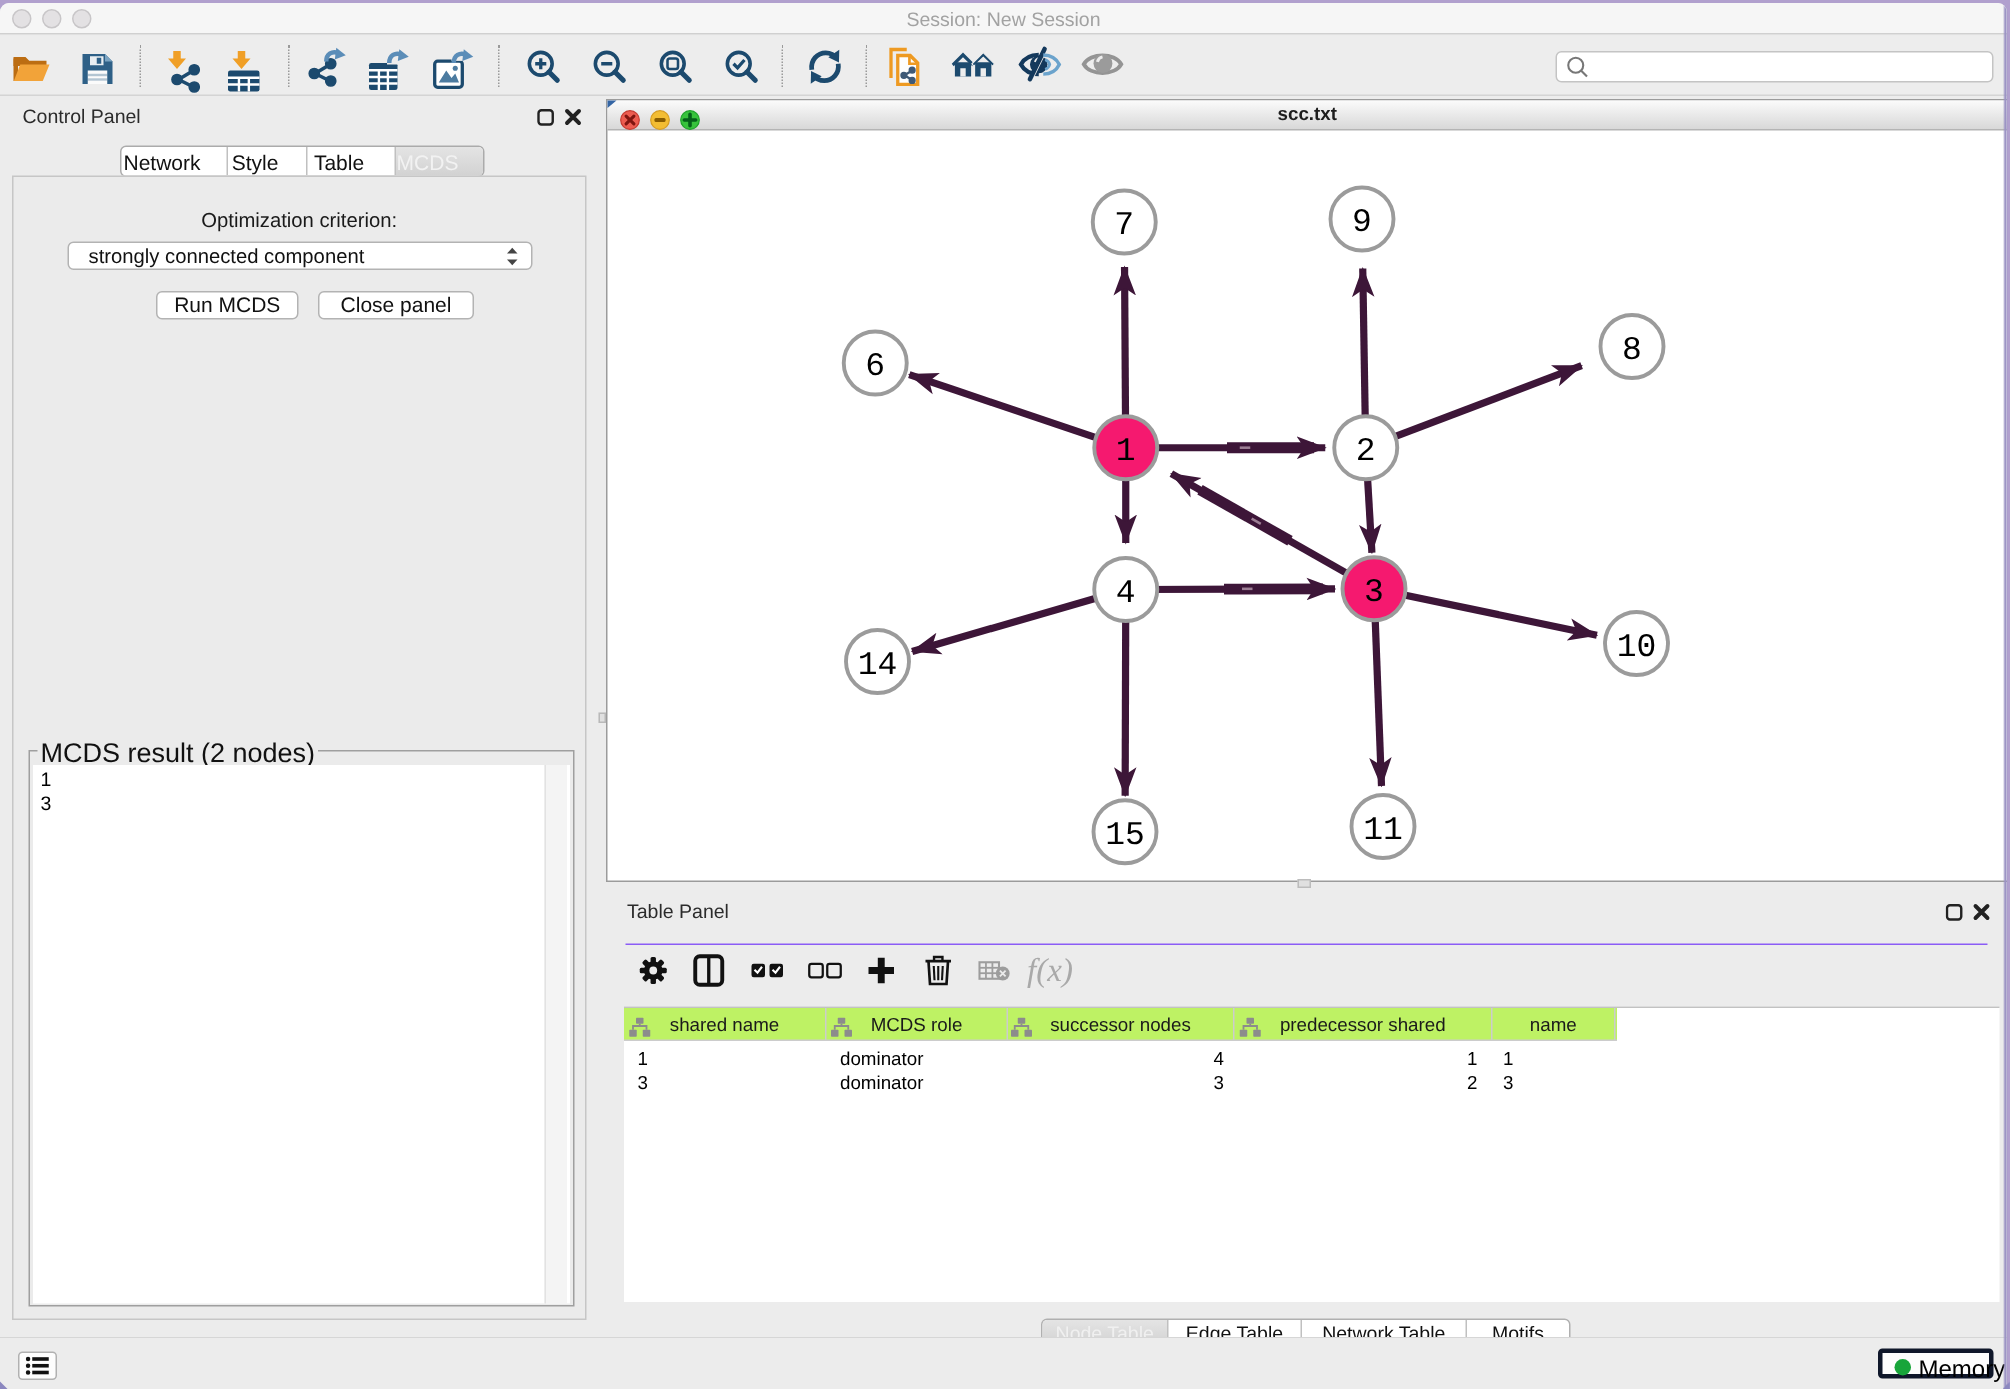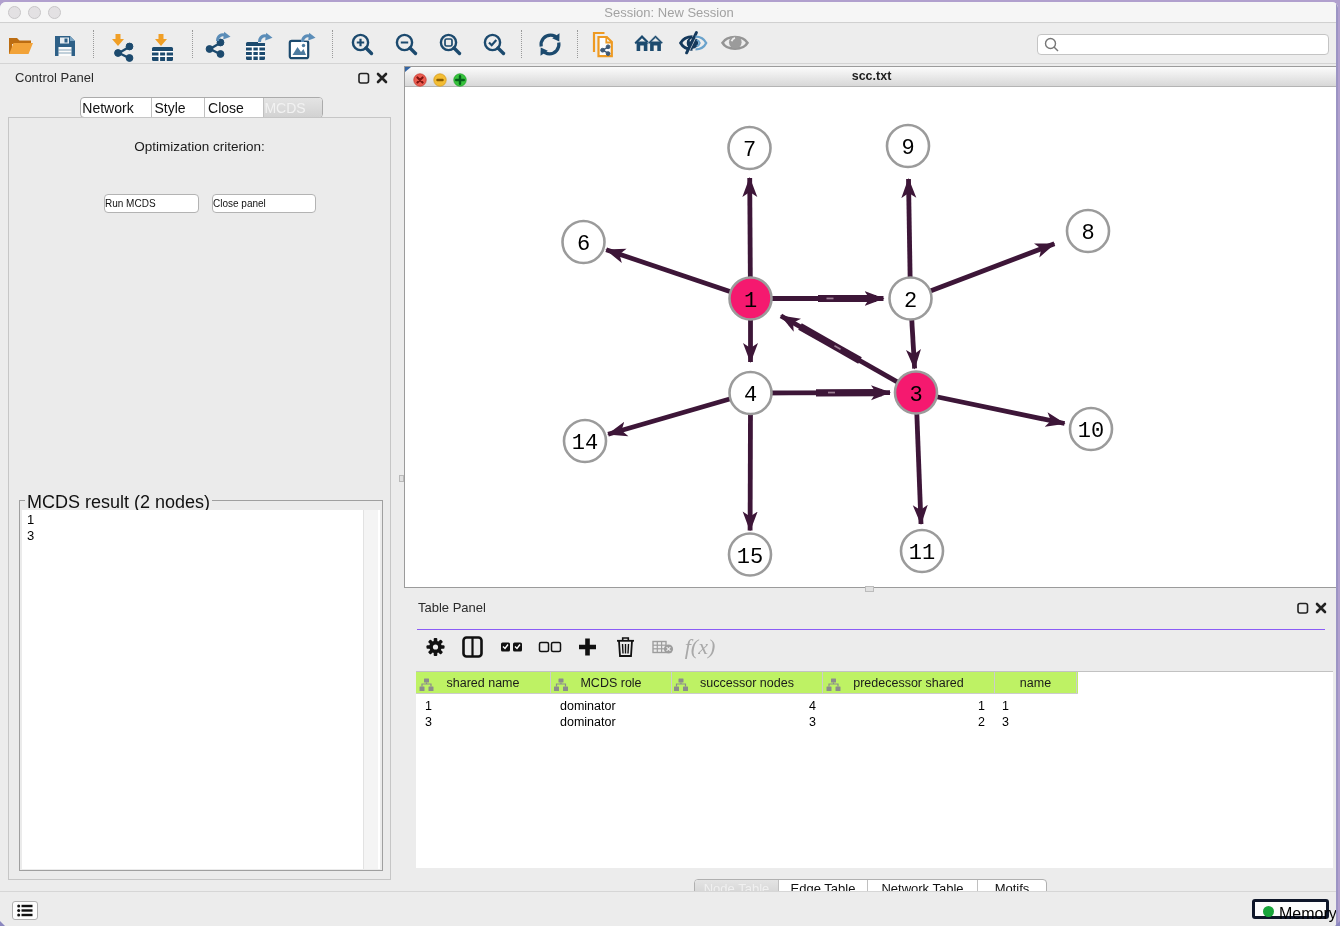--- a/index.html
+++ b/index.html
@@ -16,21 +16,21 @@
 #searchbox { position:absolute; left:1037px; top:10px; width:292px; height:21px; background:#fff; border:1px solid #c4c4c4; border-radius:4px; }
 
 #cp-head { position:absolute; left:0; top:61px; width:392px; height:34px; }
 #cp-title { position:absolute; left:15px; top:7px; font-size:13px; color:#2b2b2b;text-align:right; }
 #cp-tabs { position:absolute; left:80px; top:95px; height:21px; display:flex; border:1px solid #ababab; border-radius:4px; overflow:hidden; background:#fff; }
 #cp-tabs .tab { font-size:14px; color:#111; padding:2px 16px 0 0; text-align:center; border-right:1px solid #c0c0c0; }
 #cp-tabs .tab:last-child { border-right:none; }
 #cp-panel { position:absolute; left:8px; top:115px; width:383px; height:763px; background:#ebebeb; border:1px solid #c6c6c6; }
 #optlabel { position:absolute; left:0; top:21px; width:100%; text-align:center; font-size:13.5px; color:#1a1a1a; }
 #optselect { position:absolute; left:36px; top:42.5px; width:310px; height:19px; background:#fff; border:1px solid #b3b3b3; border-radius:4px; font-size:13.5px; color:#111; padding-left:13px; line-height:17px; }
-.btn { position:absolute; top:76px; height:19px; background:#fff; border:1px solid #b3b3b3; border-radius:4px; font-size:10px; color:#111; text-align:left; line-height:17px; }
+.btn { position:absolute; top:76px; height:19px; background:#fff; border:1px solid #b3b3b3; border-radius:4px; font-size:14px; color:#111; text-align:center; line-height:17px; }
 #groupbox { position:absolute; left:10px; top:382px; width:364px; height:371px; border:1px solid #9f9f9f; }
 #grouplabel { position:absolute; left:5px; top:-9px; background:#ebebeb; font-size:18px; color:#111; padding:0 2px; }
 #mcds-list { position:absolute; left:2px; top:9px; width:358px; height:359px; background:#fff; font-size:13px; color:#000; }
 #mcds-scroll { position:absolute; right:2px; top:0; width:15px; height:100%; background:#f4f4f4; border-left:1px solid #e2e2e2; }
 
 #vgrip { position:absolute; left:399px; top:473px; width:5px; height:7px; background:#e0e0e0; border:1px solid #b9b9b9; }
 
 #netwin { position:absolute; left:404px; top:64px; width:934px; height:522px; border:1px solid #9b9b9b; border-right:none; background:#fff; }
 #nettitle { position:absolute; left:0; top:0; width:100%; height:20px; background:linear-gradient(#fbfbfb,#d8d8d8); border-bottom:1px solid #b4b4b4; }
 #nettitle-text { position:absolute; top:2px; width:100%; text-align:center; font-size:12.5px; font-weight:bold; color:#1d1d1d; }
@@ -228,25 +228,31 @@
   <div id="cp-head">
     <div id="cp-title">Control Panel</div>
     <svg style="position:absolute; left:358px; top:9px;" width="32" height="14" viewBox="0 0 32 14">
       <rect x="1" y="1.5" width="9.5" height="9.5" rx="2" fill="none" stroke="#222" stroke-width="1.6"></rect>
       <path d="M20,2 L28,10 M28,2 L20,10" stroke="#222" stroke-width="2.6" stroke-linecap="round"></path>
     </svg>
   </div>
   <div id="cp-tabs">
     <div class="tab" style="width:71px;">Network</div>
     <div class="tab" style="width:53px;">Style</div>
-    <div class="tab" style="width:59px;">Close</div>
+    <div class="tab" style="width:59px;">Table</div>
     <div class="tab" style="width:58px; background:linear-gradient(#e4e4e4,#d2d2d2); color:#f2f2f2;">MCDS</div>
   </div>
   <div id="cp-panel">
     <div id="optlabel">Optimization criterion:</div>
+    <div id="optselect">strongly connected component
+      <svg style="position:absolute; right:7px; top:2px;" width="11" height="14" viewBox="0 0 11 14">
+        <path d="M2,5 L5.5,1.2 L9,5 Z" fill="#444"></path>
+        <path d="M2,9 L5.5,12.8 L9,9 Z" fill="#444"></path>
+      </svg>
+    </div>
     <div class="btn" style="left:95px; width:95px;">Run MCDS</div>
     <div class="btn" style="left:203px; width:104px;">Close panel</div>
     <div id="groupbox">
       <div id="grouplabel">MCDS result (2 nodes)</div>
       <div id="mcds-list">
         <div style="padding:2px 0 0 5px; line-height:16px;">1<br>3</div>
         <div id="mcds-scroll"></div>
       </div>
     </div>
   </div>

